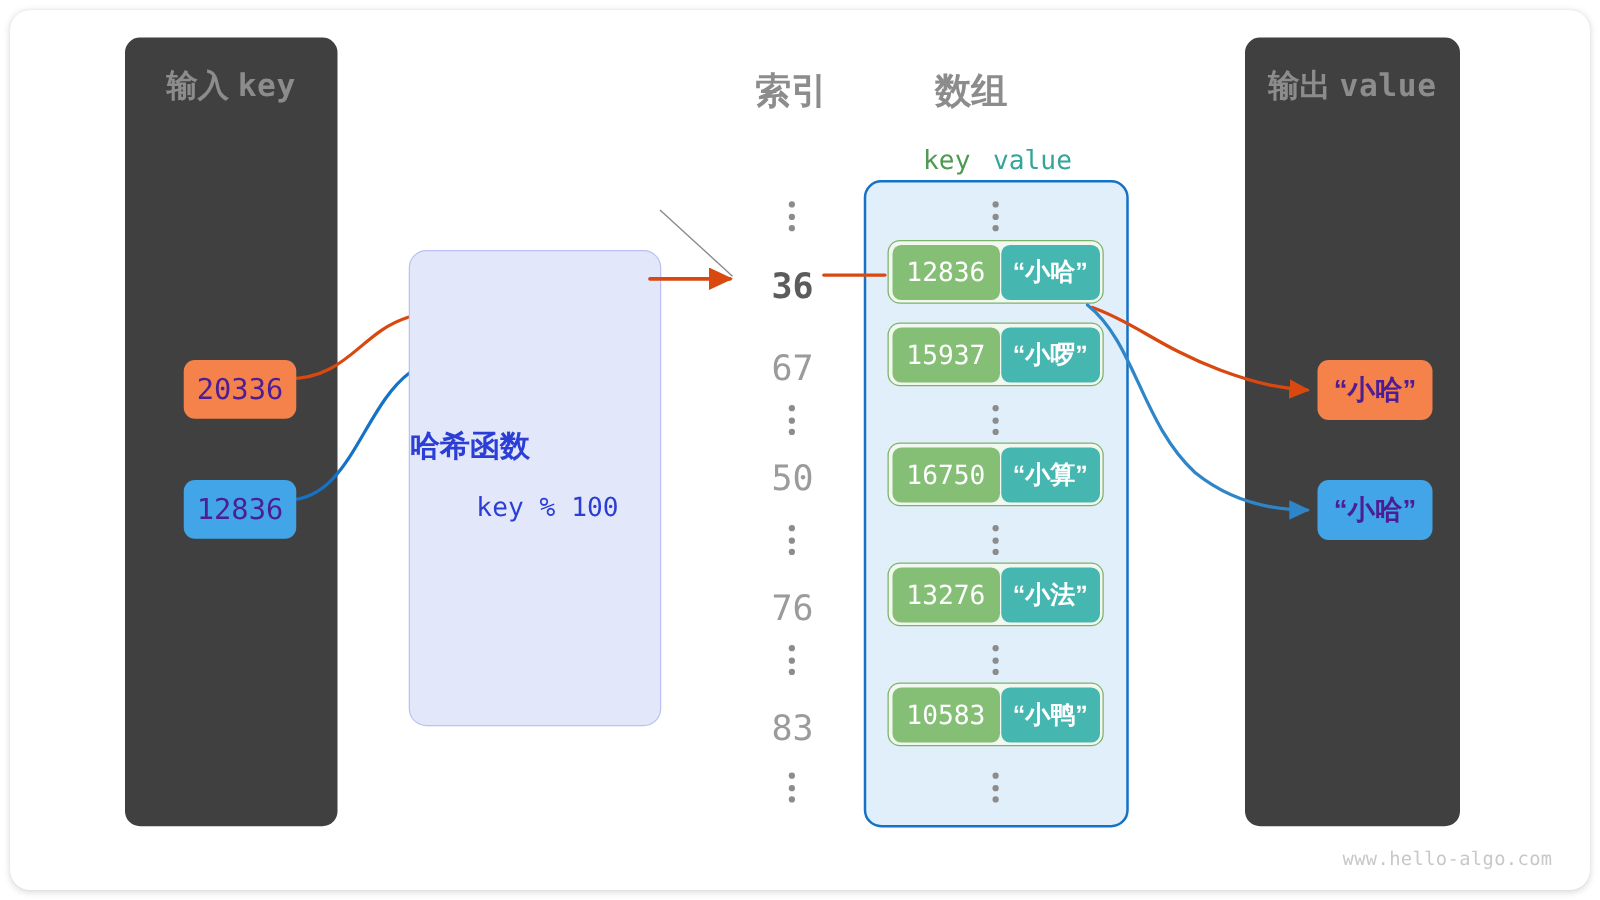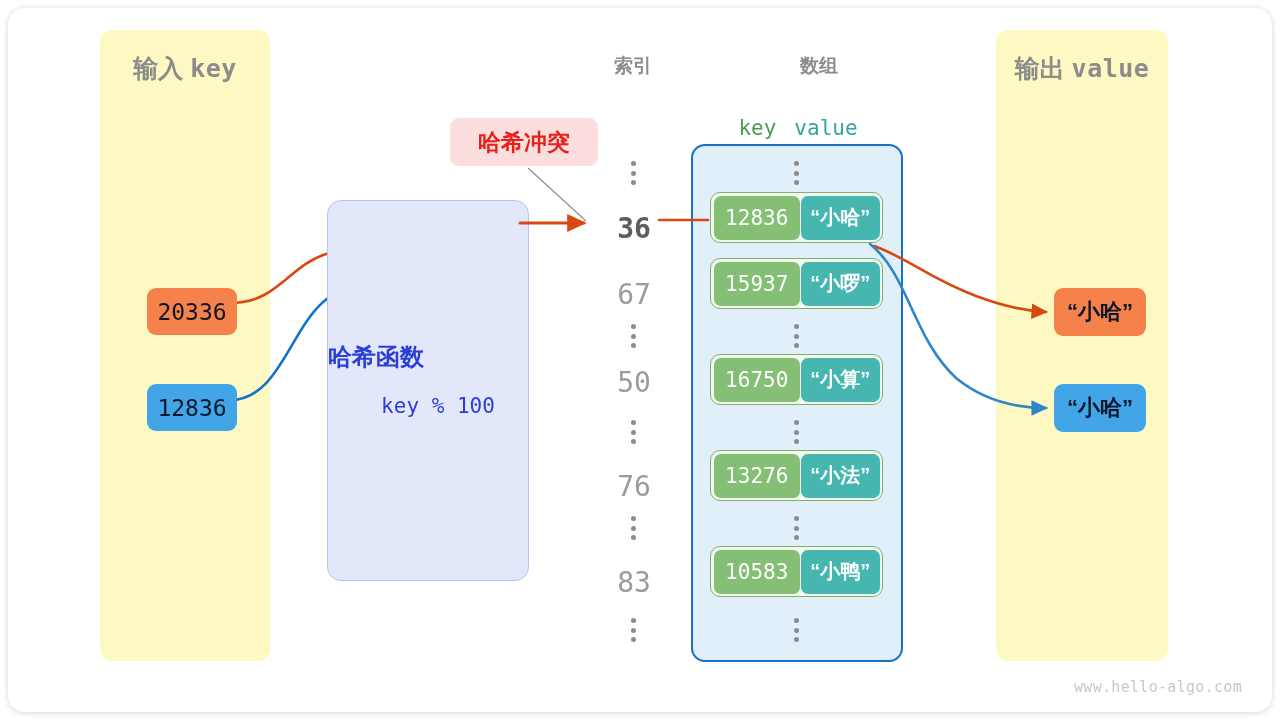--- a/index.html
+++ b/index.html
@@ -15,21 +15,21 @@
     width: 1264px; height: 704px;
     background: #ffffff;
     border-radius: 16px;
     box-shadow: 0 1px 6px rgba(0,0,0,0.16), 0 0 1px rgba(0,0,0,0.10);
   }
   #stage { position: absolute; inset: 0; }
 
   
   .side-panel {
     position: absolute;
-    background: #fef9c3;
+    background: #404040;
     border-radius: 12px;
     text-decoration: underline;
   }
   #panel-input  { left: 92px;  top: 22px; width: 170px; height: 631px; }
   #panel-output { left: 988px; top: 22px; width: 172px; height: 631px; }
 
   .panel-title {
     position: absolute;
     top: 22px;
     width: 100%;
@@ -41,27 +41,27 @@
   }
   .panel-title .mono {
     font-family: "DejaVu Sans Mono", "Liberation Mono", monospace;
     font-weight: bold;
     letter-spacing: 0.5px;
   }
 
   
   .col-heading {
     position: absolute;
-    font-size: 19px;
+    font-size: 29px;
     font-weight: bold;
     color: #8c8c8c;
     white-space: nowrap;
   }
   #heading-index { left: 590px; top: 45px; width: 70px; text-align: center; }
-  #heading-array { left: 740px; top: 45px; width: 90px; text-align: right; }
+  #heading-array { left: 740px; top: 45px; width: 90px; text-align: left; }
 
   #heading-kv {
     position: absolute;
     left: 700px; top: 92px; width: 180px;
     text-align: center;
     font-family: "DejaVu Sans Mono", "Liberation Mono", monospace;
     font-size: 21px;
     white-space: nowrap;
     margin-top: 16px;
   }
@@ -97,21 +97,21 @@
     padding-left: 20px;
   }
 
   
   .pill {
     position: absolute;
     display: flex;
     align-items: center;
     justify-content: center;
     border-radius: 9px;
-    color: #0f172a;
+    color: #4c1d95;
     font-size: 23px;
     font-family: "DejaVu Sans Mono", "Liberation Mono", monospace;
     z-index: 6;
   }
   .pill.cjk { font-family: "Liberation Sans", "DejaVu Sans", sans-serif; font-weight: bold; font-size: 22px; }
   .pill-orange { background: #f5824b; }
   .pill-blue   { background: #41a5e8; }
   #in-20336  { left: 139px; top: 280px; width: 90px; height: 47px; }
   #in-12836  { left: 139px; top: 376px; width: 90px; height: 47px; }
   #out-1     { left: 1046px; top: 280px; width: 92px; height: 48px; }
@@ -337,21 +337,20 @@
       <div class="key">10583</div>
       <div class="val">“小鸭”</div>
     </div>
 
     <div class="pill pill-orange" id="in-20336">20336</div>
     <div class="pill pill-blue" id="in-12836">12836</div>
 
     <div class="pill pill-orange cjk" id="out-1">“小哈”</div>
     <div class="pill pill-blue cjk" id="out-2">“小哈”</div>
 
-    <div id="collision-label">哈希冲突</div>
 
     <svg id="wires-top" width="1264" height="704" viewBox="0 0 1264 704">
       <defs>
         <marker id="arrow-orange" markerWidth="7" markerHeight="7" refX="5.6" refY="3" orient="auto">
           <path d="M0,0 L6.4,3 L0,6 z" fill="#d9480f"></path>
         </marker>
         <marker id="arrow-blue" markerWidth="7" markerHeight="7" refX="5.6" refY="3" orient="auto">
           <path d="M0,0 L6.4,3 L0,6 z" fill="#2e86c9"></path>
         </marker>
       </defs>

